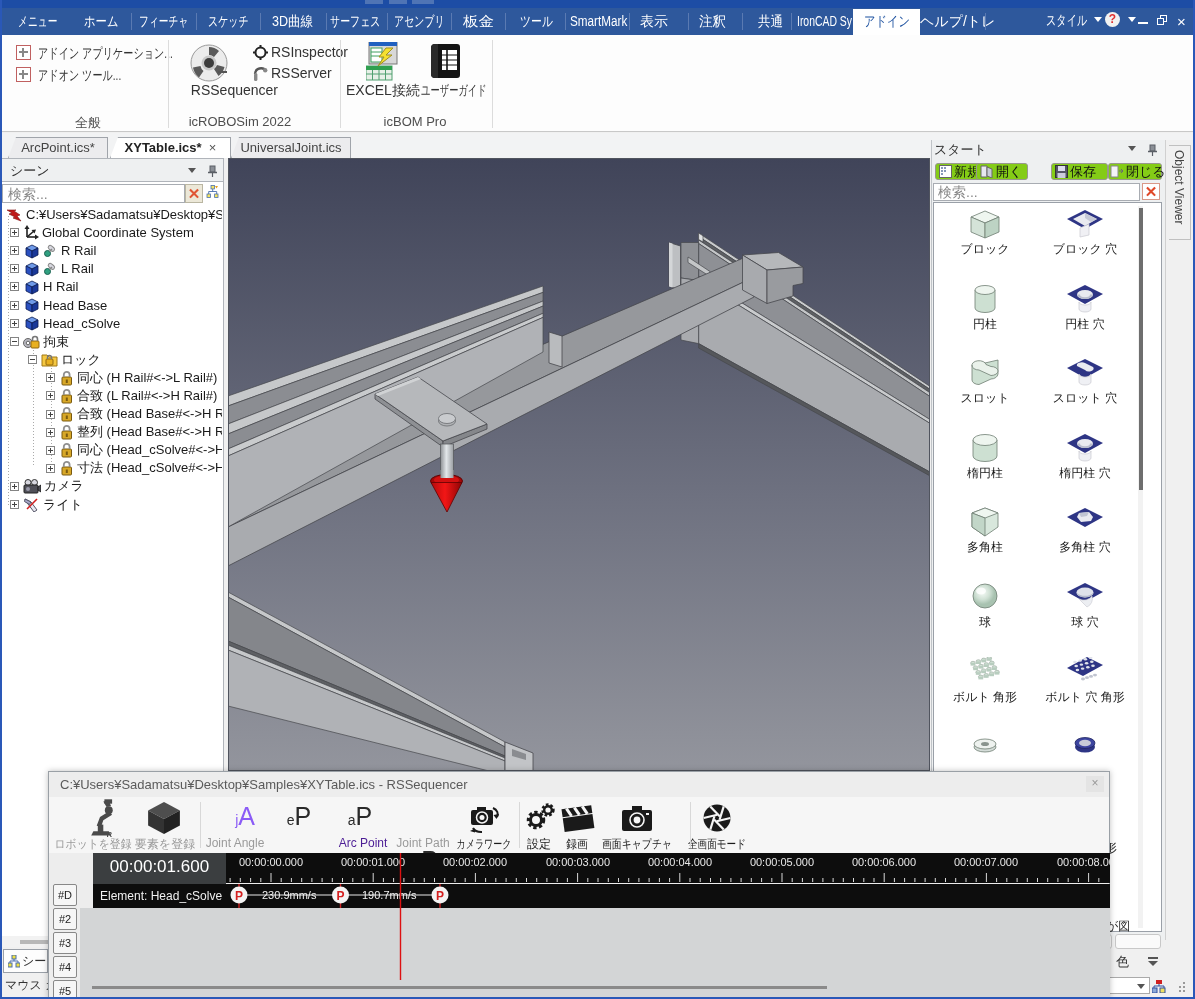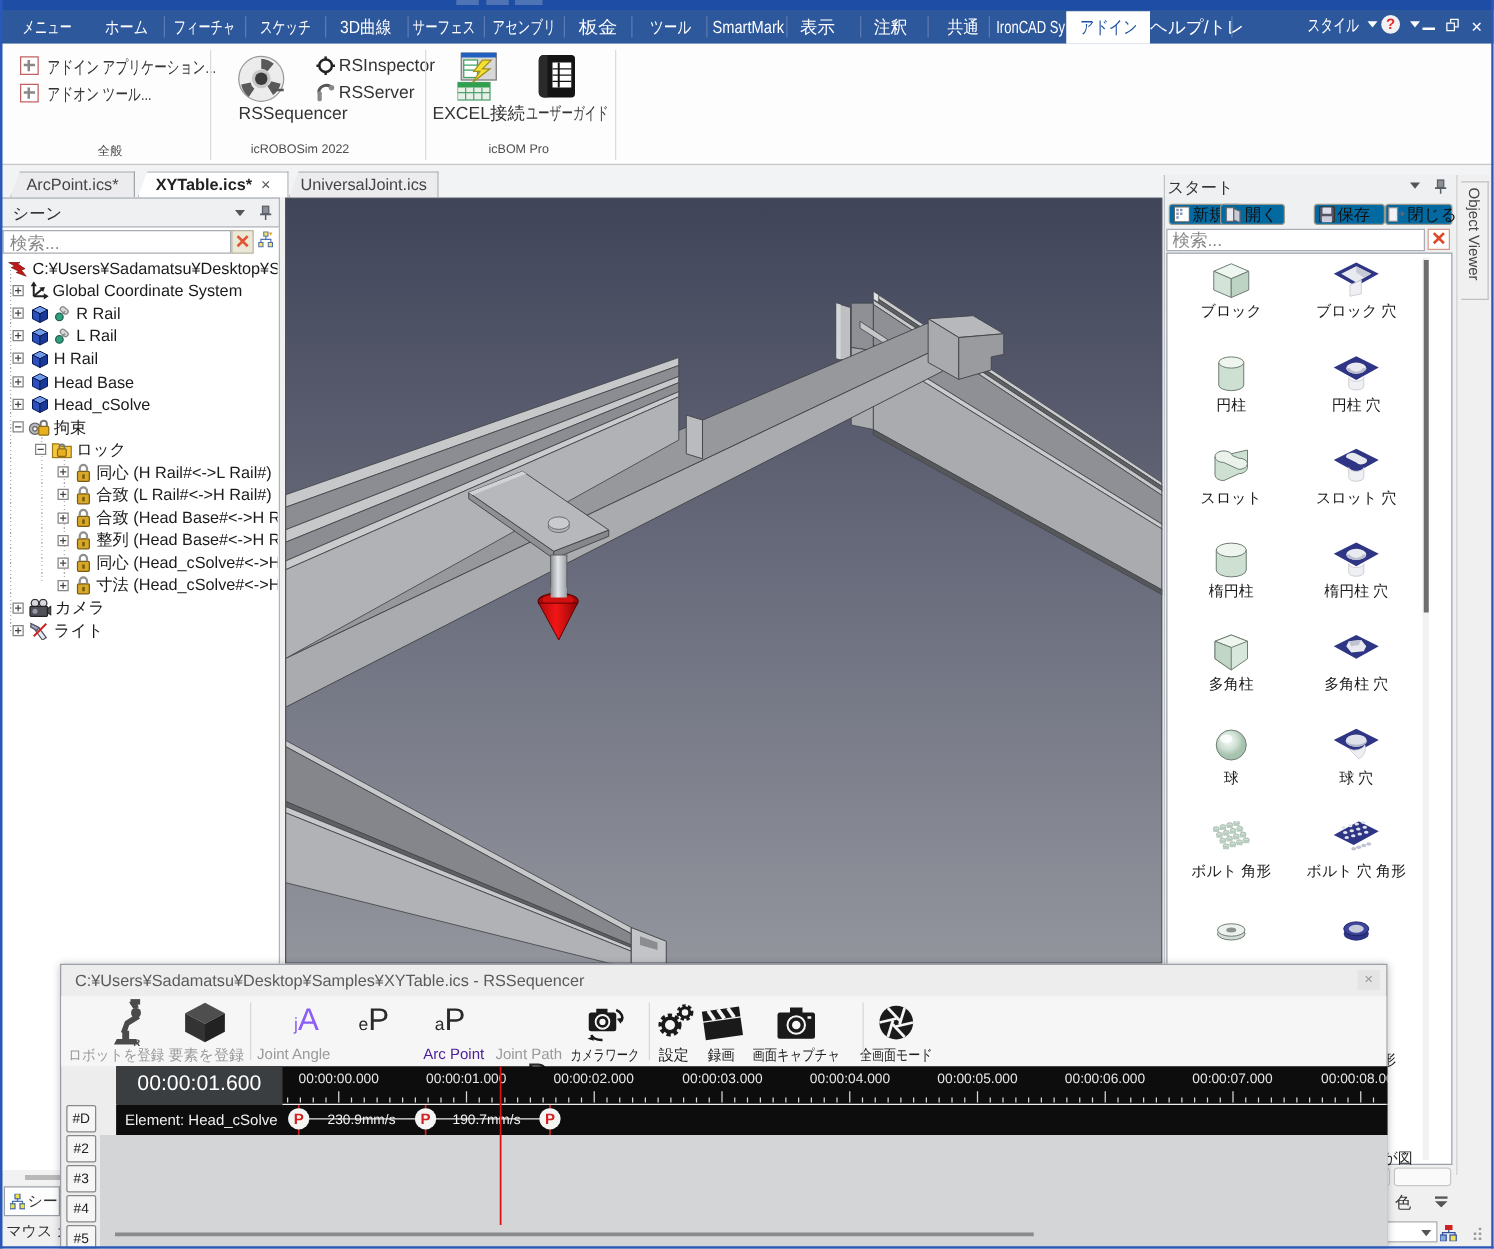--- a/index.html
+++ b/index.html
@@ -1,29 +1,29 @@
 <!DOCTYPE html>
 <html><head><meta charset="utf-8"><style>
 *{margin:0;padding:0;box-sizing:border-box}
 html,body{width:1195px;height:999px;overflow:hidden}
 body{font-family:"Liberation Sans",sans-serif;position:relative;background:#f0f0f0}
 .abs{position:absolute}
 .mi{position:absolute;top:8px;height:27px;line-height:26px;color:#fff;font-size:14px;white-space:nowrap}
 .msep{position:absolute;top:13px;width:1px;height:17px;background:#5a7ab2}
-.glab{position:absolute;top:114px;font-size:10px;color:#4e4e4e;text-align:center}
+.glab{position:absolute;top:114px;font-size:13px;color:#4e4e4e;text-align:center}
 .gsep{position:absolute;top:40px;width:1px;height:88px;background:#dcdcdc}
 .dtab{position:absolute;top:137px;height:21px;font-size:13px;color:#444;background:#ececee;border:1px solid #a0a4aa;border-bottom:none;line-height:20px;text-align:center}
 .trow{position:relative;height:18.1px;white-space:nowrap;font-size:13px;color:#1a1a1a}
 .trow>*{vertical-align:middle;display:inline-block}
 .pm{width:9px;height:9px;border:1px solid #848484;background:#fff;position:relative;margin-right:4px}
 .pm:before{content:"";position:absolute;left:1px;right:1px;top:3px;height:1px;background:#444}
 .pm.p:after{content:"";position:absolute;top:1px;bottom:1px;left:3px;width:1px;background:#444}
 .ci{display:inline-block;margin-right:3px}
 .cat-l{position:absolute;width:110px;text-align:center;font-size:12px;color:#1a1a1a;white-space:nowrap}
-.rbtn{position:absolute;top:163px;height:17px;border:1px solid #98988e;border-radius:3px;background:#0369a1;font-size:13px;color:#111;line-height:15px;white-space:nowrap;padding:0 3px}
+.rbtn{position:absolute;top:163px;height:17px;border:1px solid #98988e;border-radius:3px;background:#84cc16;font-size:13px;color:#111;line-height:15px;white-space:nowrap;padding:0 3px}
 .ssep{position:absolute;top:802px;width:1px;height:46px;background:#d8d8d8}
 </style></head><body>
 
 <div class="abs" style="left:0;top:0;width:1195px;height:35px;background:#2e589c"></div>
 <div class="abs" style="left:0;top:0;width:1195px;height:8px;background:#1d4da5"></div>
 <div class="abs" style="left:365px;top:0;width:18px;height:4px;background:#4f74b5"></div>
 <div class="abs" style="left:389px;top:0;width:18px;height:4px;background:#4f74b5"></div>
 <div class="abs" style="left:412px;top:0;width:22px;height:4px;background:#4f74b5"></div>
 <div id="menubar">
     <div class="mi mi0" style="transform:scaleX(0.691);left:17.6px;transform-origin:0 50%;">メニュー</div>

